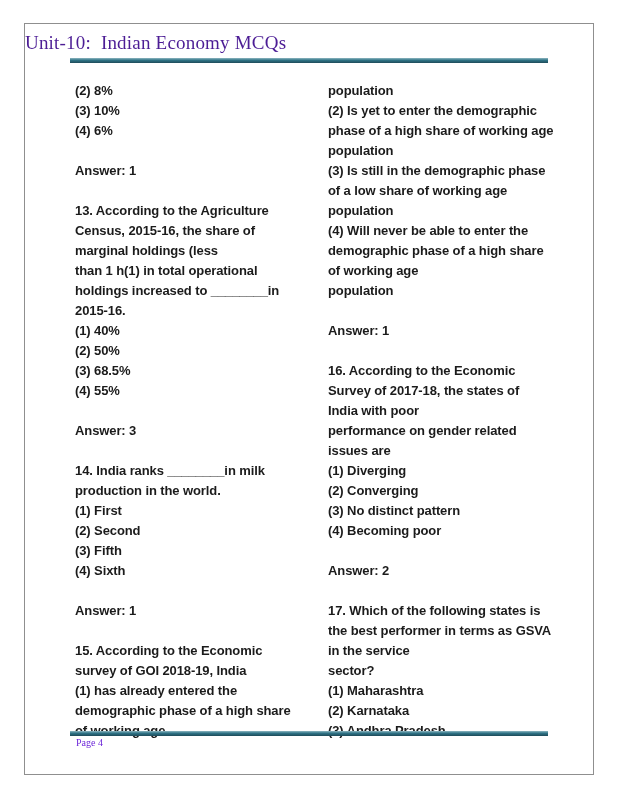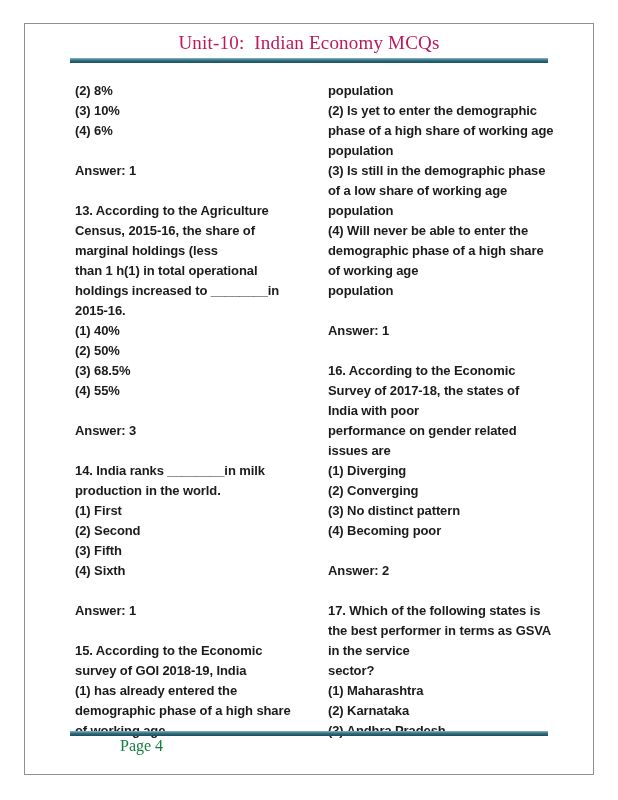--- a/index.html
+++ b/index.html
@@ -16,25 +16,25 @@
     left: 24px; top: 23px;
     width: 570px; height: 752px;
     background: #ffffff;
     border: 1px solid #8f8f8f;
   }
 
   .doc-title {
     position: absolute;
     left: 0; top: 8px;
     width: 100%;
-    text-align: center;
+    text-align: left;
     font-family: "Liberation Serif", "DejaVu Serif", serif;
     font-size: 19px;
     font-weight: 500;
-    color: #be185d;
+    color: #4c1d95;
     white-space: pre;
     letter-spacing: 0.2px;
   }
 
   .accent-rule {
     position: absolute;
     left: 45px;
     width: 478px;
     height: 5px;
     background: linear-gradient(to bottom, #8fb7c1 0%, #2e7386 45%, #1e4b59 100%);
@@ -59,24 +59,23 @@
     line-height: 20px;
     min-height: 20px;
     color: #1b1b1b;
     letter-spacing: -0.1px;
   }
 
   .page-label {
     position: absolute;
     left: 51px; top: 713px;
     font-family: "Liberation Serif", "DejaVu Serif", serif;
-    font-size: 16px;
+    font-size: 10px;
     font-weight: 400;
-    color: #15803d;
-    margin-left: 44px;
+    color: #6d28d9;
   }
 </style>
 </head>
 <body>
 
 <div class="canvas">
   <div class="page">
 
     <div class="doc-title">Unit-10:  Indian Economy MCQs</div>
 

